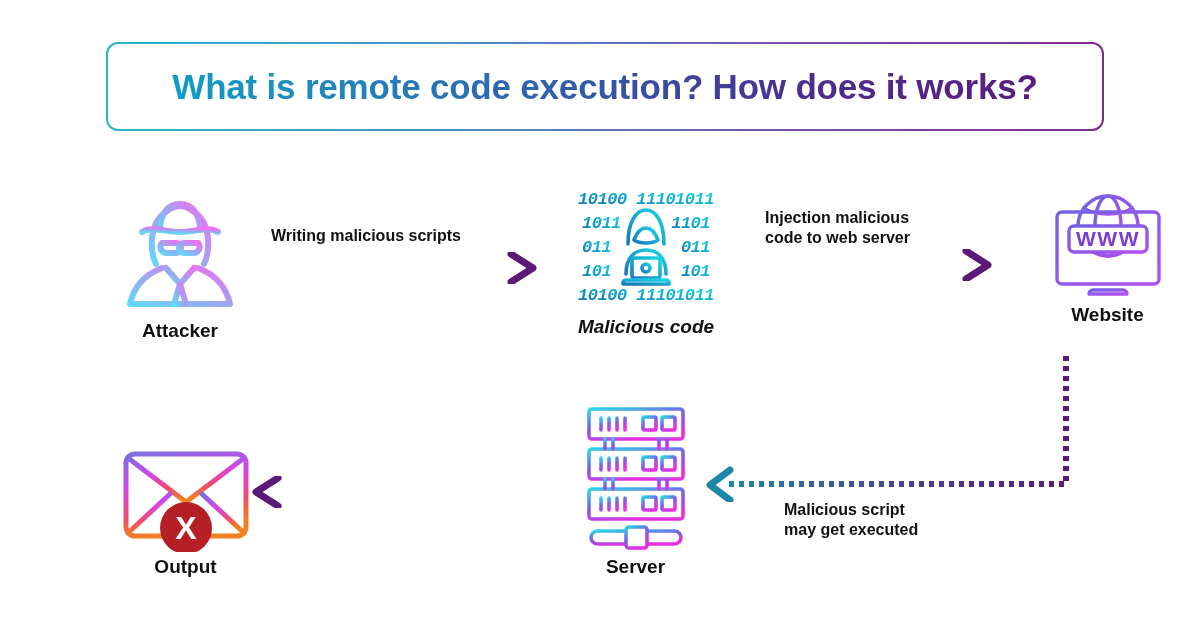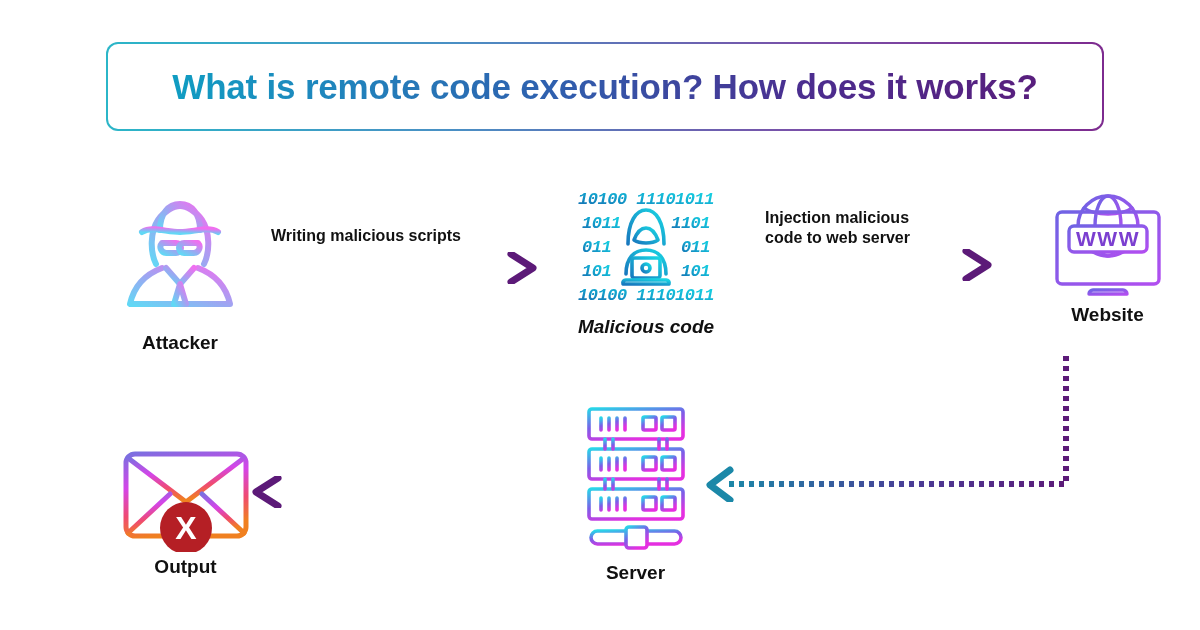--- a/index.html
+++ b/index.html
@@ -27,21 +27,21 @@
     white-space:nowrap;
     background:linear-gradient(90deg,#0aa6c4 0%, #1f86bd 22%, #2f5fae 45%, #4b2d8f 70%, #5c1a78 100%);
     -webkit-background-clip:text; background-clip:text;
     -webkit-text-fill-color:transparent; color:transparent;
   }
 
   
   .node { position:absolute; text-align:center; }
   .node .cap {
     font-size:19px; font-weight:700; color:#101010;
-    white-space:nowrap; margin-top:20px;
+    white-space:nowrap; margin-top:8px;
   }
 
   
   .arrow-label {
     position:absolute; font-size:16px; font-weight:700; color:#111;
     line-height:1.28; white-space:pre-line;
   }
 
   
   .dotline { position:absolute; }
@@ -176,21 +176,21 @@
         <rect x="81" y="52" width="13" height="13" rx="1.5"></rect>
         <path d="M20 93 v12 M28 93 v12 M36 93 v12 M44 93 v12"></path>
         <rect x="62" y="92" width="13" height="13" rx="1.5"></rect>
         <rect x="81" y="92" width="13" height="13" rx="1.5"></rect>
 
         <path d="M55 114 v12"></path>
         <rect x="10" y="126" width="90" height="13" rx="6.5"></rect>
         <rect x="45" y="122" width="21" height="21" rx="3" fill="#ffffff"></rect>
       </g>
     </svg>
-    <div class="cap" style="margin-top:12px;text-align:center;">Server</div>
+    <div class="cap" style="margin-top:6px;text-align:center;">Server</div>
   </div>
 
   <div class="node" style="left:118px; top:440px; width:135px;">
     <svg width="132" height="112" viewBox="0 0 132 112" style="display:block;margin:0 auto;">
       <defs>
         <linearGradient id="gEnv" x1="0" y1="0" x2="0.25" y2="1">
           <stop offset="0%" stop-color="#7b6fe0"></stop>
             <stop offset="40%" stop-color="#d445e8"></stop>
             <stop offset="72%" stop-color="#ef4a72"></stop>
             <stop offset="100%" stop-color="#f08020"></stop>
@@ -239,20 +239,22 @@
     <defs>
       <linearGradient id="ga3" x1="1" y1="0" x2="0" y2="0">
         <stop offset="0%" stop-color="#5c1a78"></stop>
           <stop offset="45%" stop-color="#4a3b96"></stop>
           <stop offset="100%" stop-color="#1b88a8"></stop>
       </linearGradient>
     </defs>
     <path d="M366 4 L366 132 L28 132" fill="none" stroke="url(#ga3)" stroke-width="6" stroke-linecap="butt" stroke-dasharray="5 5"></path>
     <path d="M30 118 L10 133 L30 148" fill="none" stroke="#1b88a8" stroke-width="7" stroke-linecap="round" stroke-linejoin="round"></path>
   </svg>
+  <div class="arrow-label" style="left:784px; top:500px; width:230px;">Malicious script
+may get executed</div>
 
   <svg class="dotline" style="left:250px; top:476px;" width="320" height="32" viewBox="0 0 320 32">
     <defs>
       <linearGradient id="ga4" x1="1" y1="0" x2="0" y2="0">
         <stop offset="0%" stop-color="#2ab6d8"></stop>
           <stop offset="55%" stop-color="#3f55ae"></stop>
           <stop offset="100%" stop-color="#5c1a78"></stop>
       </linearGradient>
     </defs>
     <line x1="316" y1="16" x2="26" y2="16" stroke="url(#ga4)" stroke-width="6" stroke-linecap="round" stroke-dasharray="2 8"></line>

